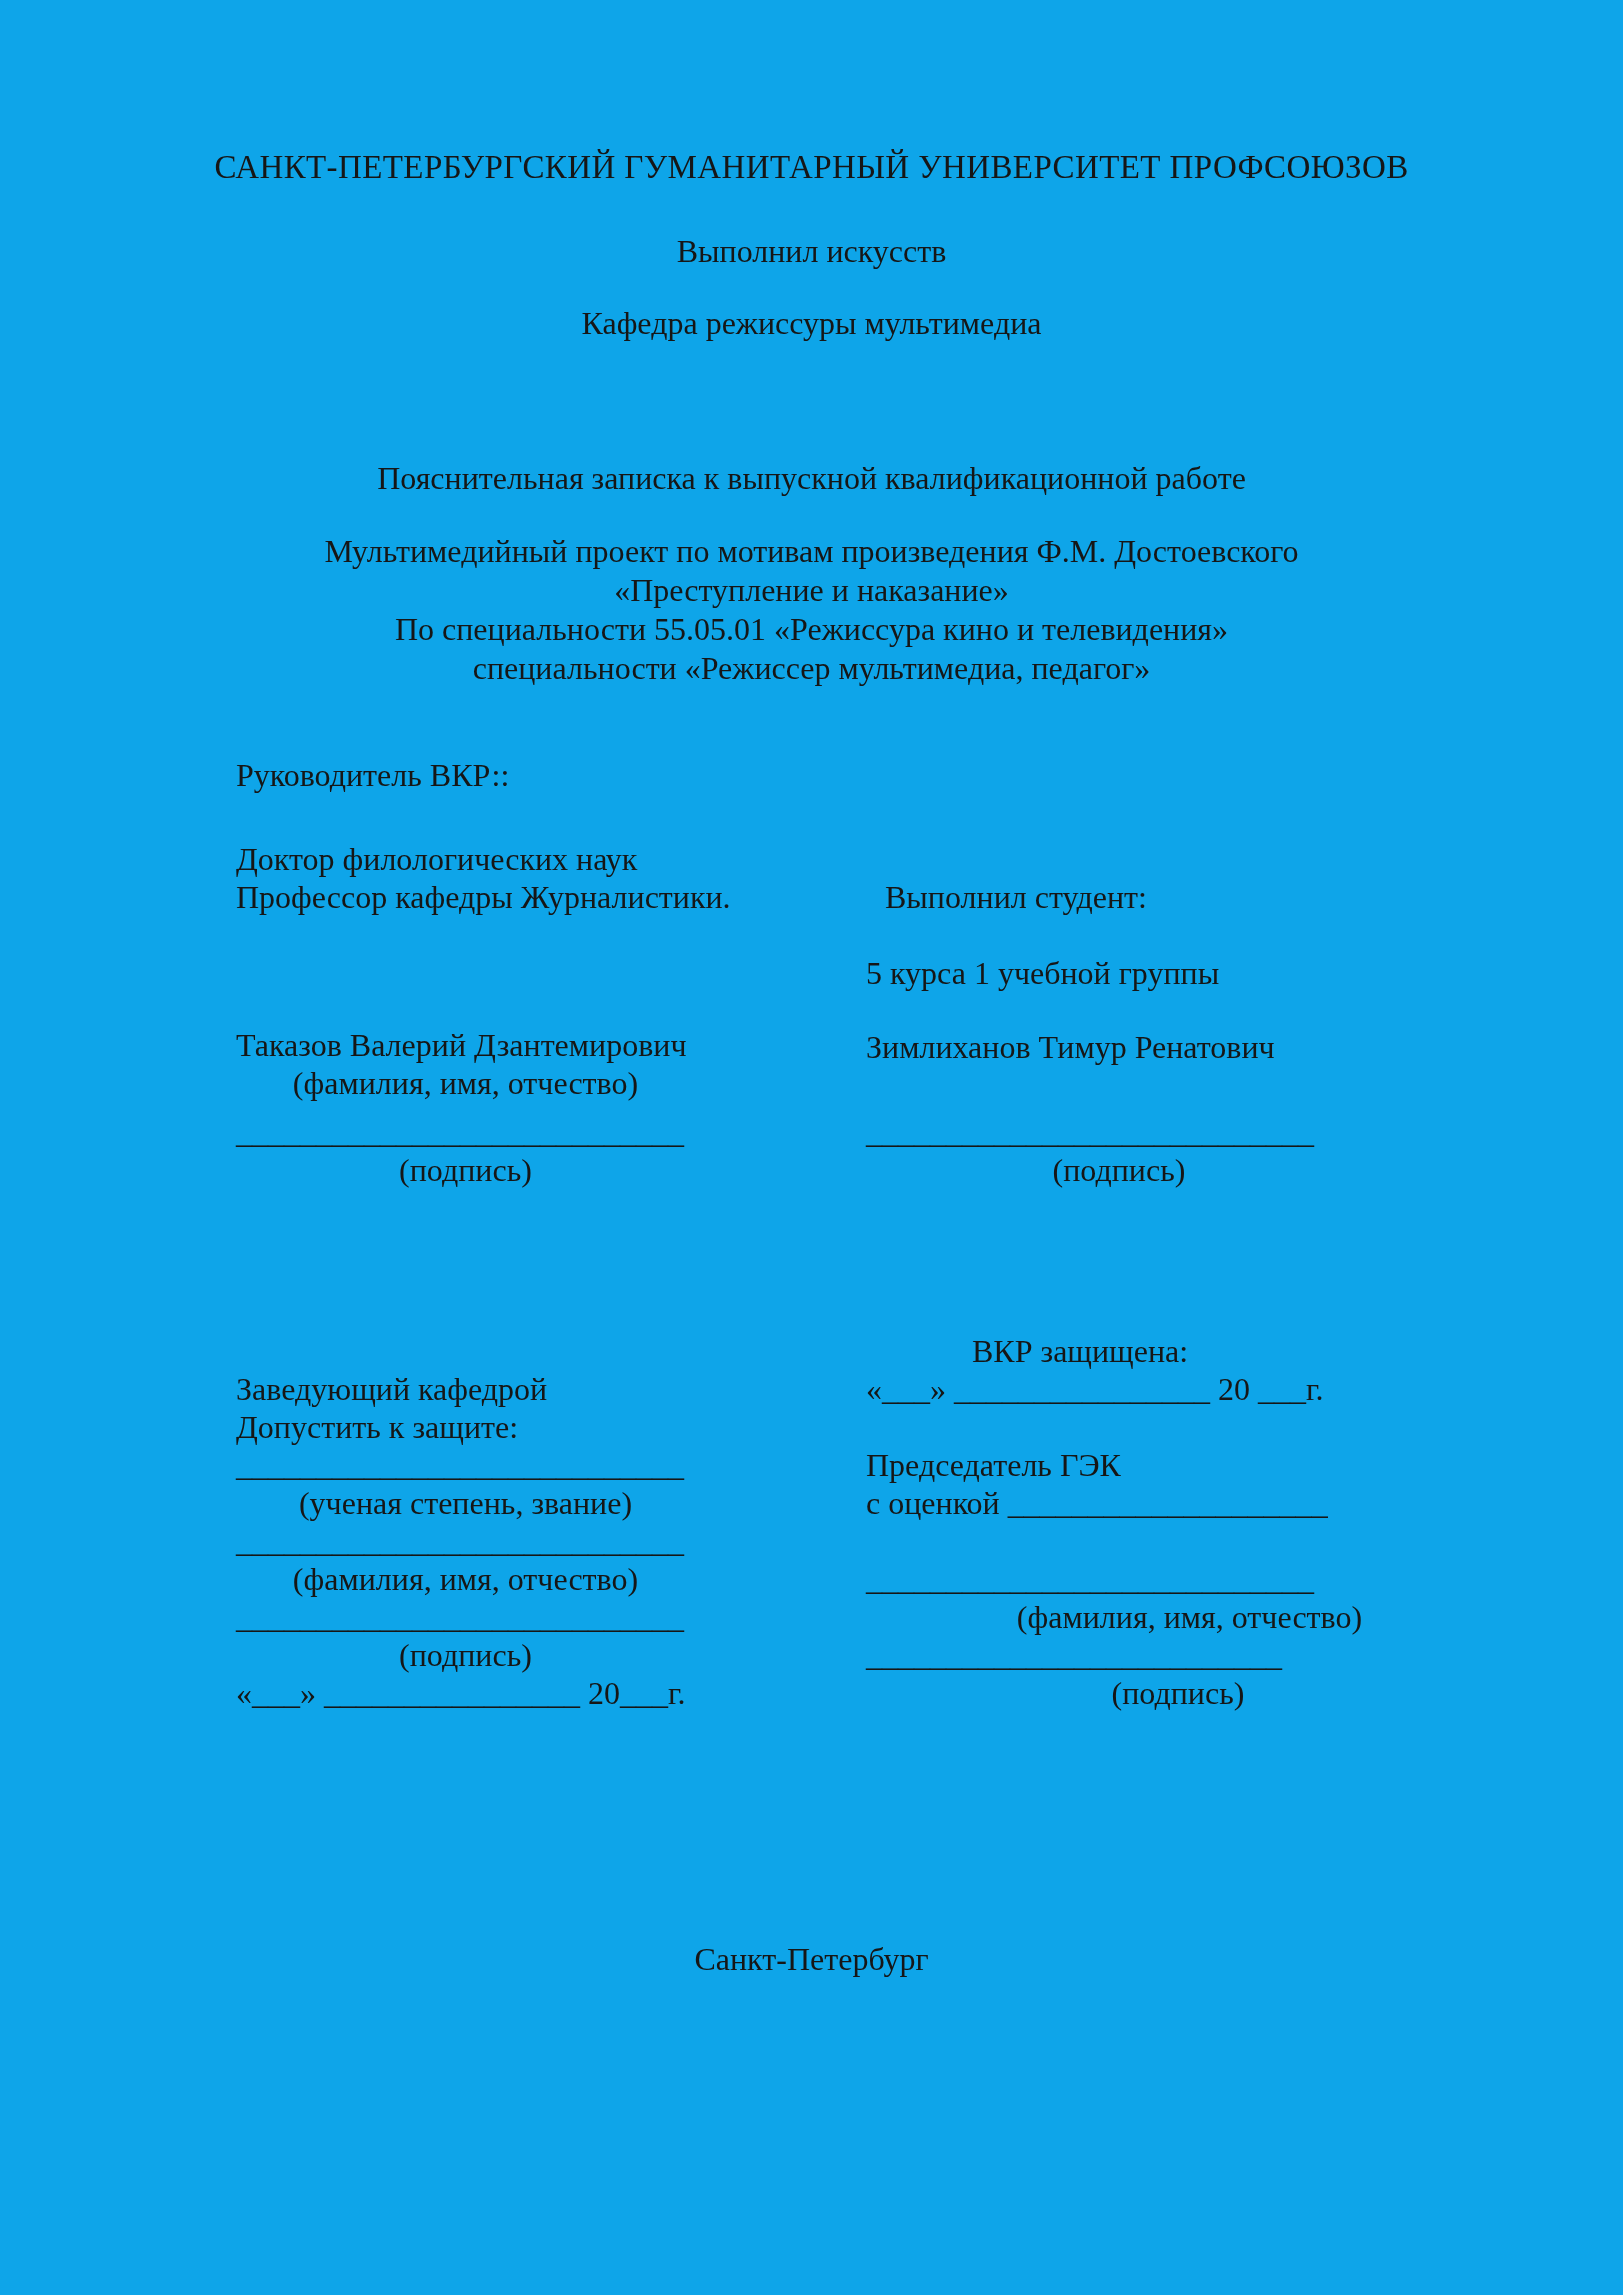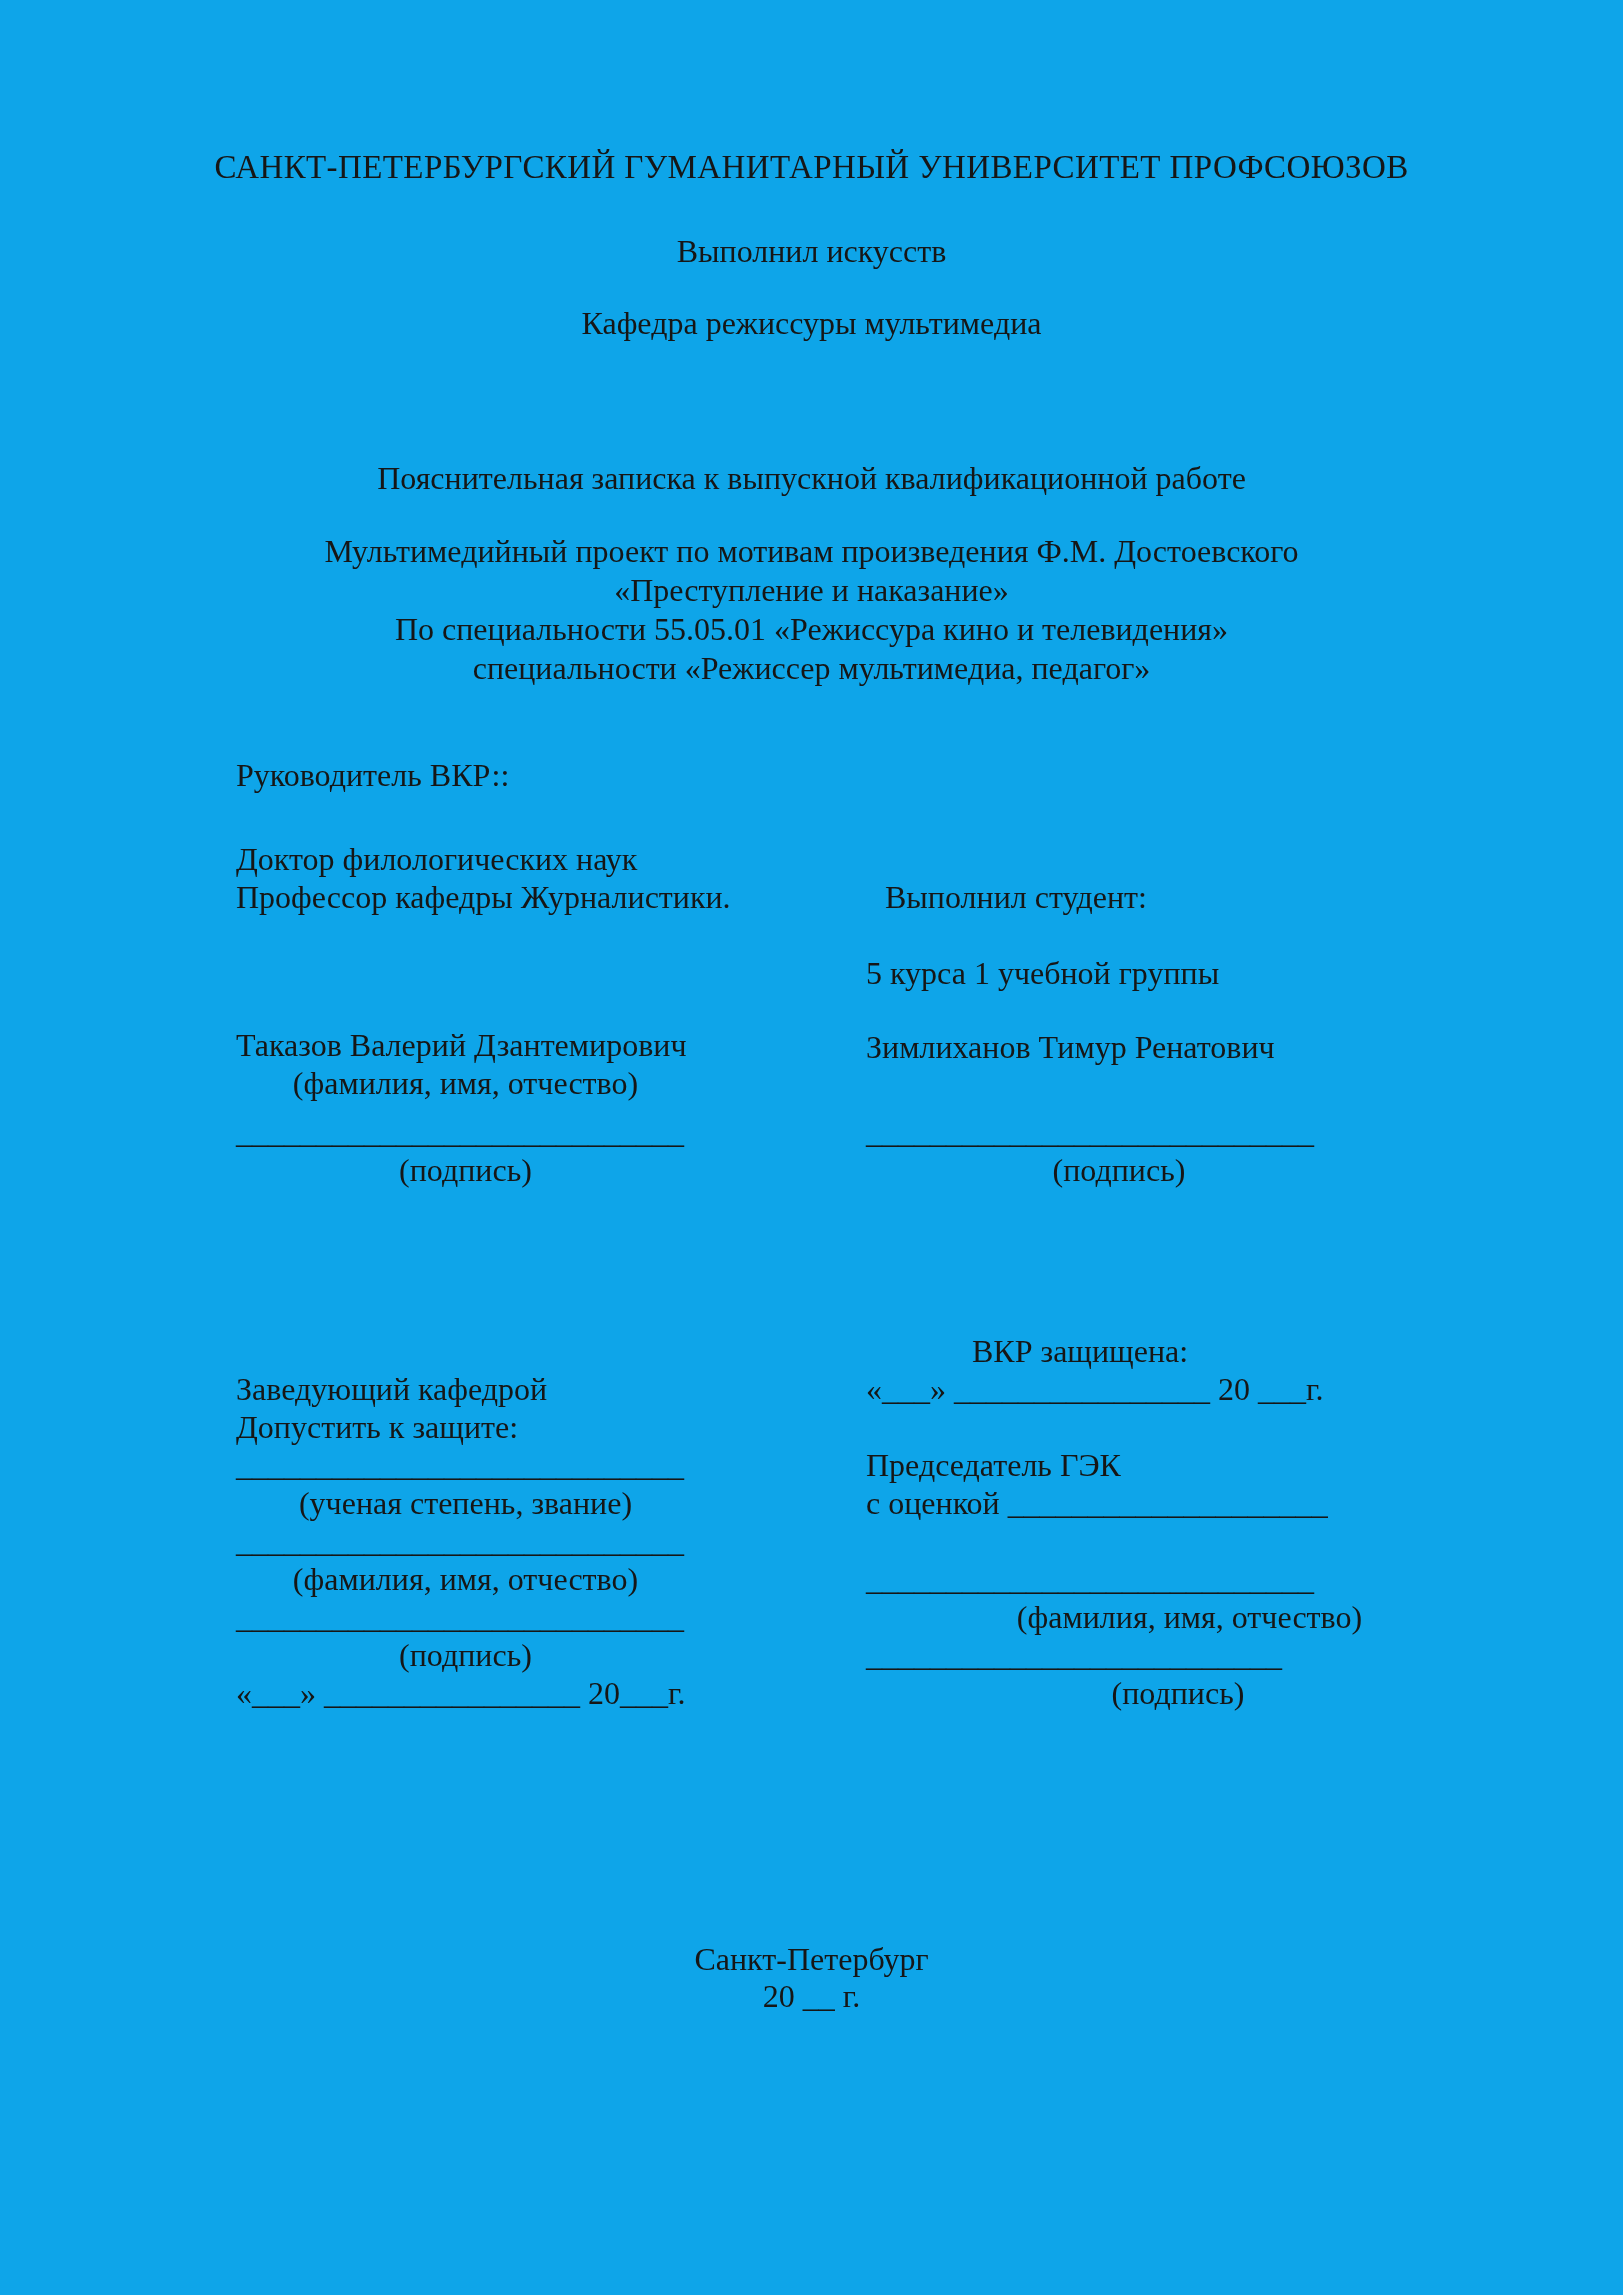--- a/index.html
+++ b/index.html
@@ -101,16 +101,15 @@
       <div class="line">с оценкой ____________________</div>
       <div class="line m-gap">____________________________</div>
       <div class="line caption-shift-r">(фамилия, имя, отчество)</div>
       <div class="line">__________________________</div>
       <div class="line caption-sign-r">(подпись)</div>
     </div>
 
   </div>
 
   <div class="center footer-city">Санкт-Петербург</div>
-  <div class="center">20 __ г.</div>
 
 </div>
 
 
 </body></html>

